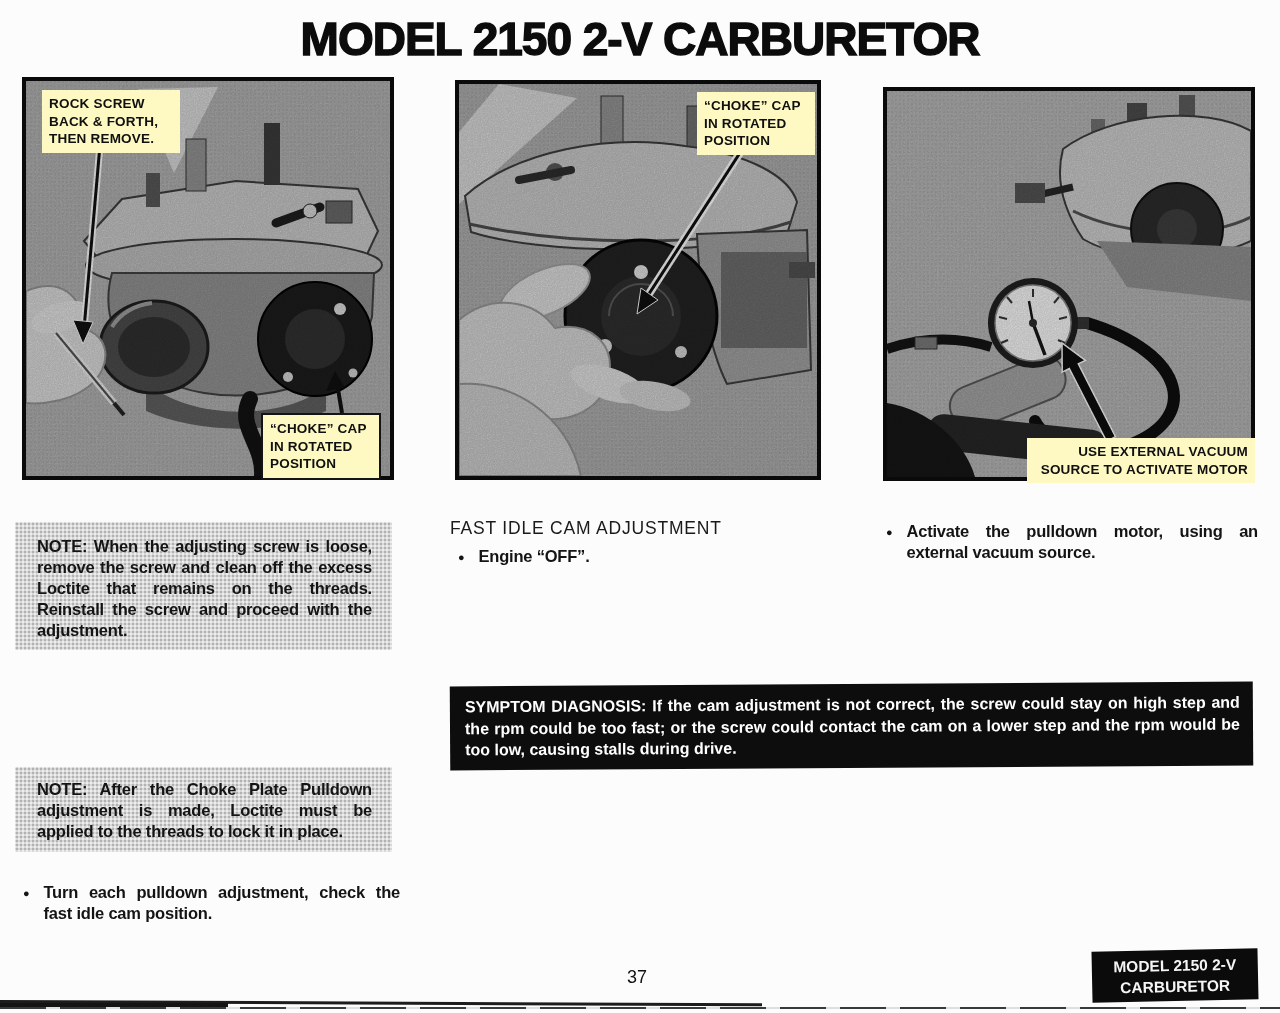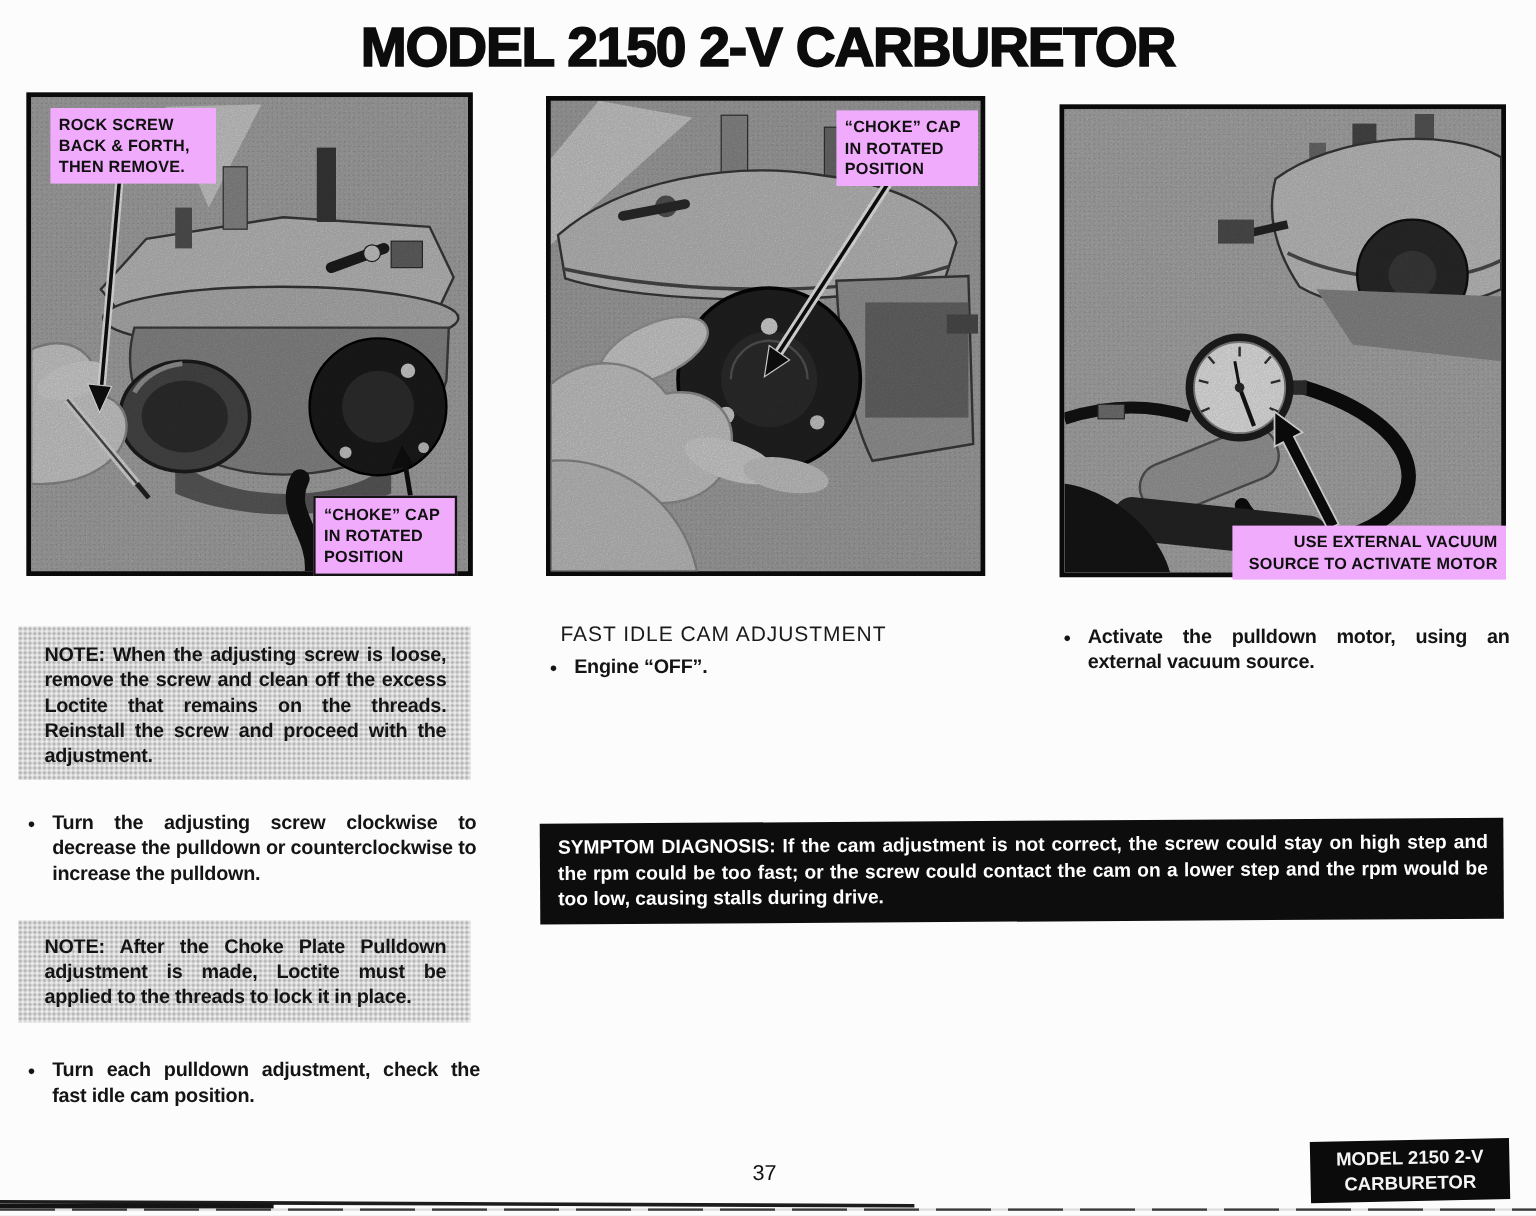--- a/index.html
+++ b/index.html
@@ -6,21 +6,21 @@
   .page{position:relative;width:1280px;height:1013px;background:#fcfcfc;overflow:hidden;
         font-family:"Liberation Sans", sans-serif;color:#111;}
   .abs{position:absolute;}
   
   .title{left:0;top:12px;width:1280px;text-align:center;font-size:46px;font-weight:700;
          letter-spacing:-1px;-webkit-text-stroke:1.4px #0c0c0c;color:#0c0c0c;}
   
   .photo{border:4px solid #0a0a0a;background:#ababab;box-sizing:border-box;}
   .photo svg{display:block;}
   
-  .callout{position:absolute;background:#f0abfc;color:#101010;font-size:13.5px;font-weight:700;
+  .callout{position:absolute;background:#fef9c3;color:#101010;font-size:13.5px;font-weight:700;
            line-height:1.3;padding:5px 7px;letter-spacing:.2px;}
   .callout.bordered{border:2px solid #141414;}
   
   .notebox{background-color:#d8d8d8;
     background-image:radial-gradient(rgba(90,90,90,.30) 1px, transparent 1.2px),
                      radial-gradient(rgba(255,255,255,.55) 1px, transparent 1.2px);
     background-size:4px 4px,4px 4px;background-position:0 0,2px 2px;
     box-sizing:border-box;padding:14px 20px 18px 22px;}
   .bodytext{font-size:16.5px;font-weight:700;line-height:21px;text-align:justify;
             letter-spacing:-0.2px;color:#141414;}
@@ -192,31 +192,28 @@
       <g>
         <polygon points="228.5,345.7 219.6,350.3 182.3,277.5 175.2,281.1 175,252 198.4,269.3 191.3,272.9" fill="#0d0d0d" stroke="#f2f2f2" stroke-width="1.5"></polygon>
       </g>
       <rect width="364" height="386" filter="url(#g3)" opacity="0.2"></rect>
     </svg>
     <div class="callout" style="left:140px;top:347px;width:214px;text-align:right;">USE EXTERNAL VACUUM SOURCE TO ACTIVATE MOTOR</div>
   </div>
 
   <div class="abs notebox bodytext" style="left:15px;top:522px;width:377px;height:128px;">NOTE: When the adjusting screw is loose, remove the screw and clean off the excess Loctite that remains on the threads. Reinstall the screw and proceed with the adjustment.</div>
 
-  <div class="abs bodytext bullet" style="left:15px;top:676px;width:382px;">
-    <span class="btext">Turn the adjusting screw clockwise to decrease the pulldown or counterclockwise to increase the pulldown.</span>
-  </div>
 
   <div class="abs notebox bodytext" style="left:15px;top:767px;width:377px;height:85px;padding-top:12px;">NOTE: After the Choke Plate Pulldown adjustment is made, Loctite must be applied to the threads to lock it in place.</div>
 
   <div class="abs bodytext bullet" style="left:15px;top:882px;width:385px;">
     <span class="btext">Turn each pulldown adjustment, check the fast idle cam position.</span>
   </div>
 
-  <div class="abs heading" style="left:450px;top:518px;margin-left:17px;">FAST IDLE CAM ADJUSTMENT</div>
+  <div class="abs heading" style="left:450px;top:518px;">FAST IDLE CAM ADJUSTMENT</div>
 
   <div class="abs bodytext bullet" style="left:450px;top:546px;width:380px;">
     <span class="btext">Engine “OFF”.</span>
   </div>
 
 
   <div class="abs bodytext bullet" style="left:878px;top:521px;width:380px;">
     <span class="btext">Activate the pulldown motor, using an external vacuum source.</span>
   </div>
 

